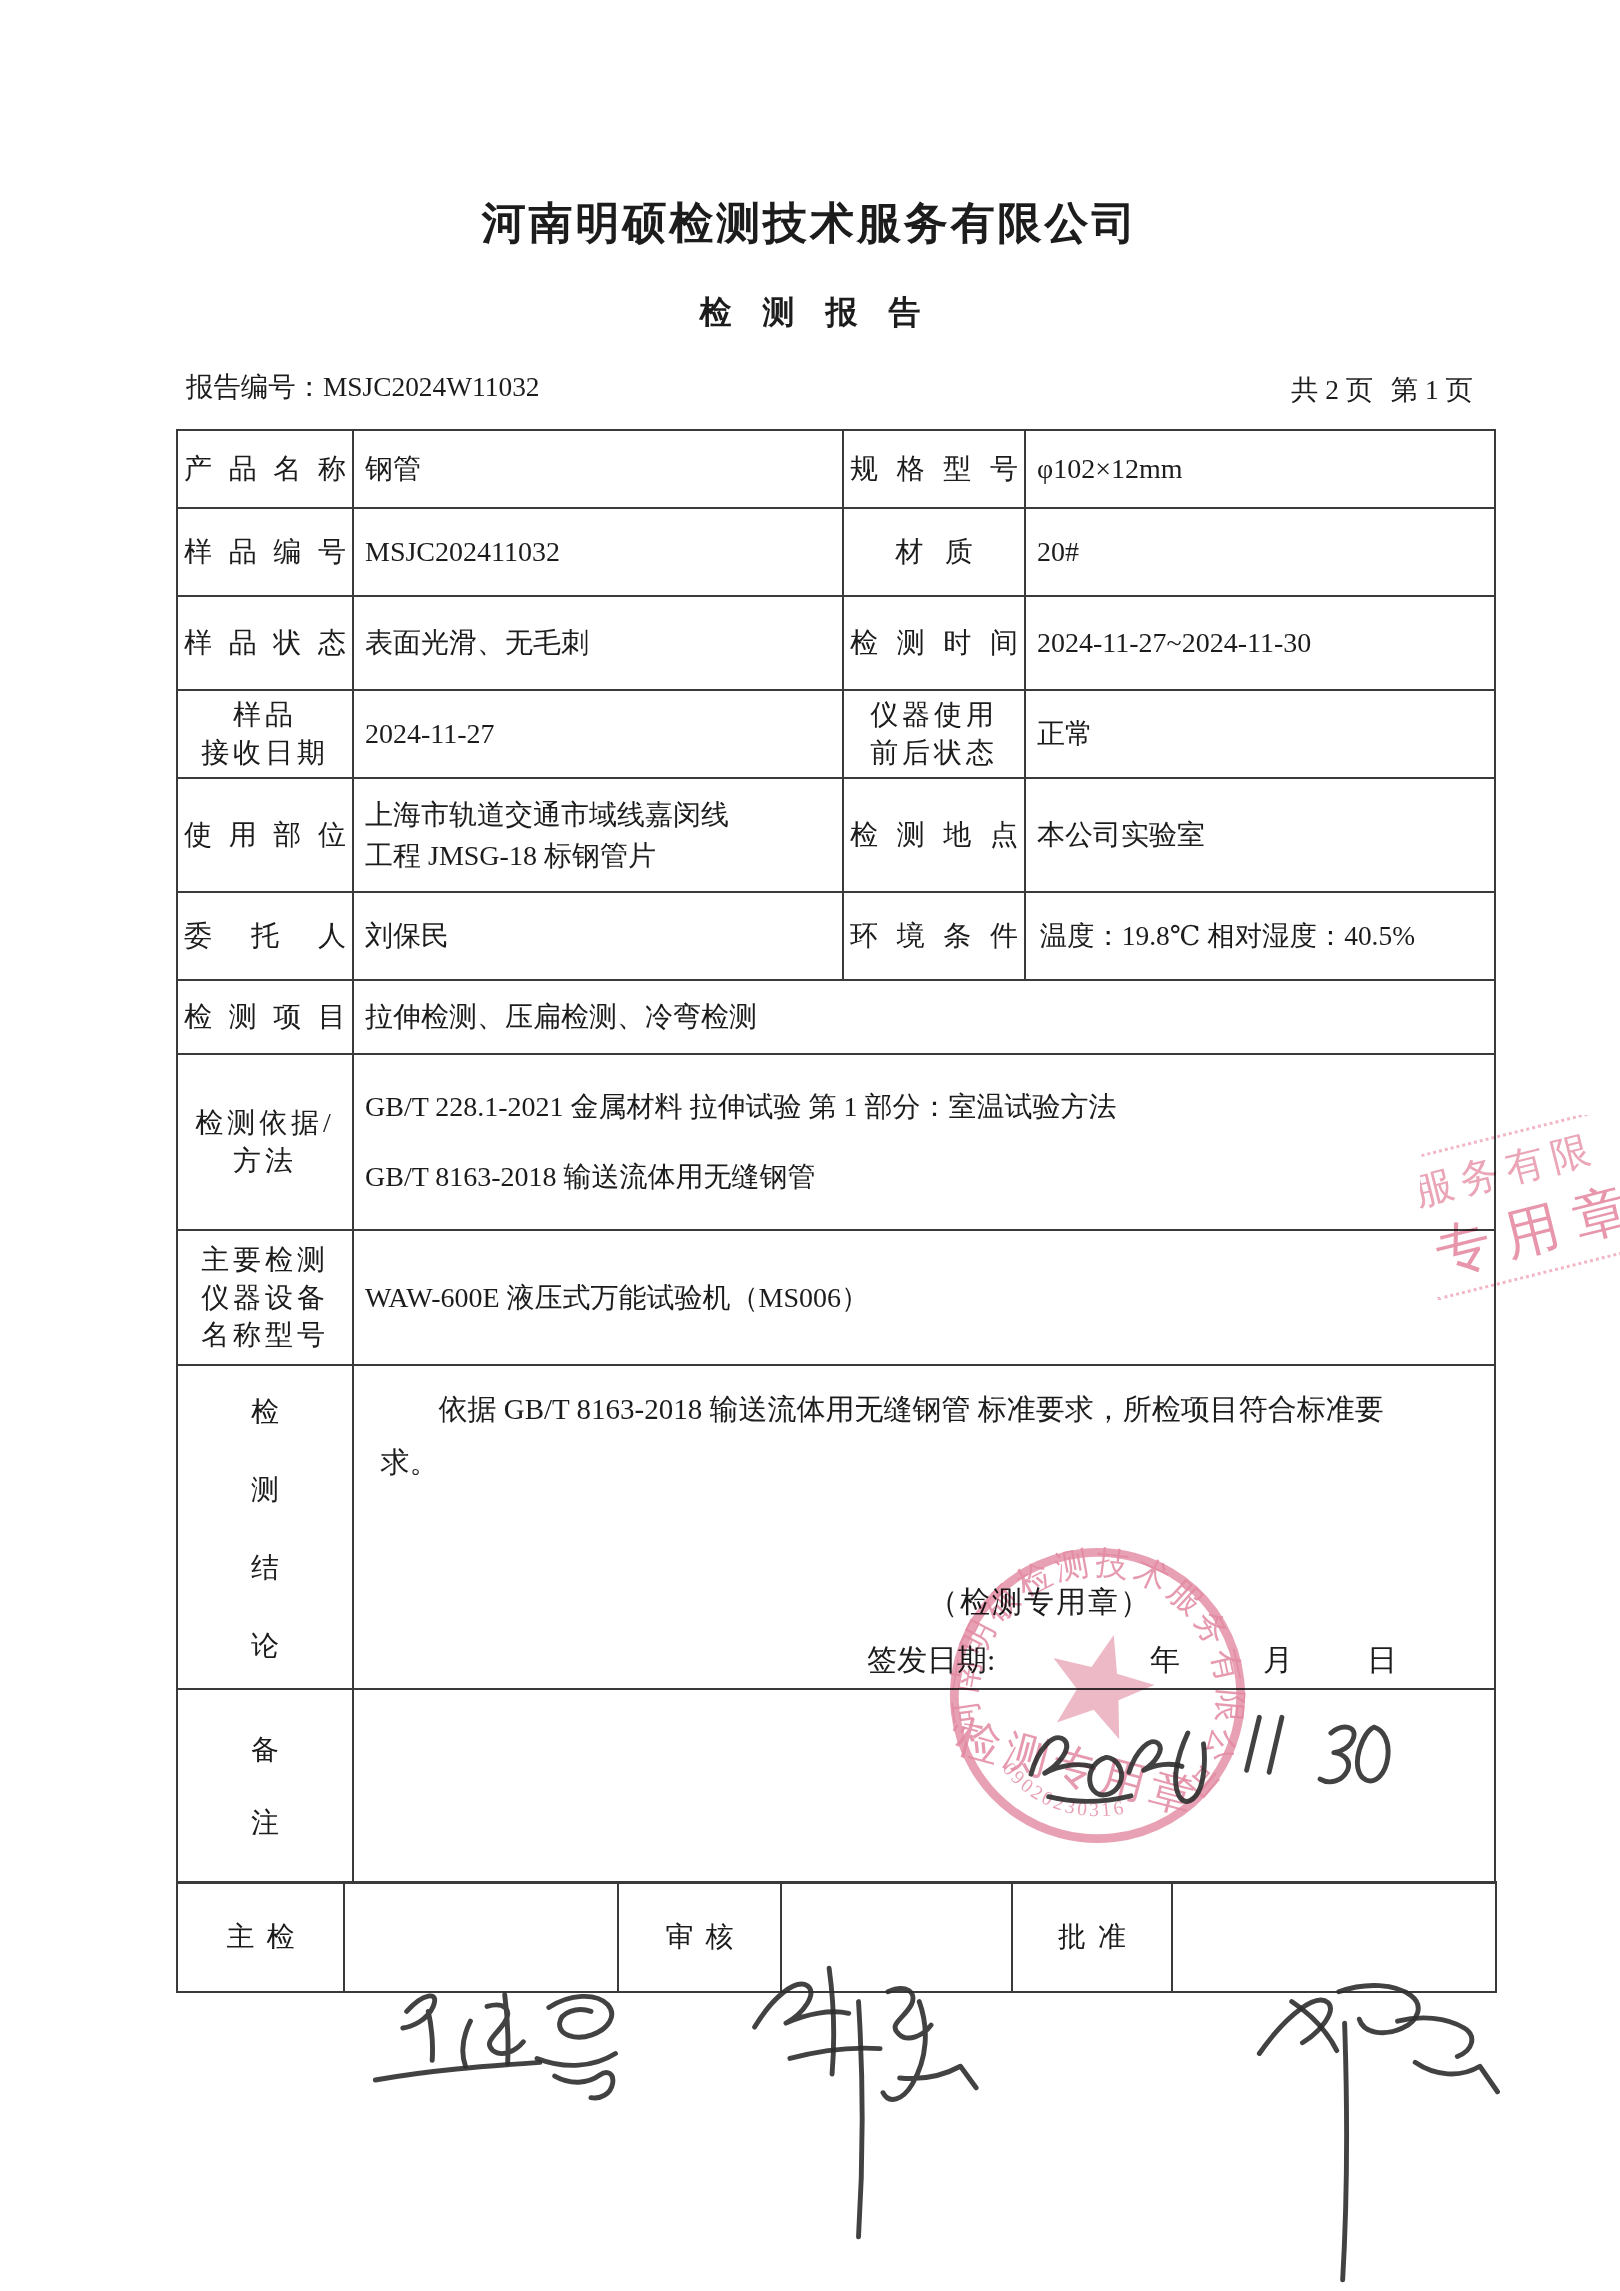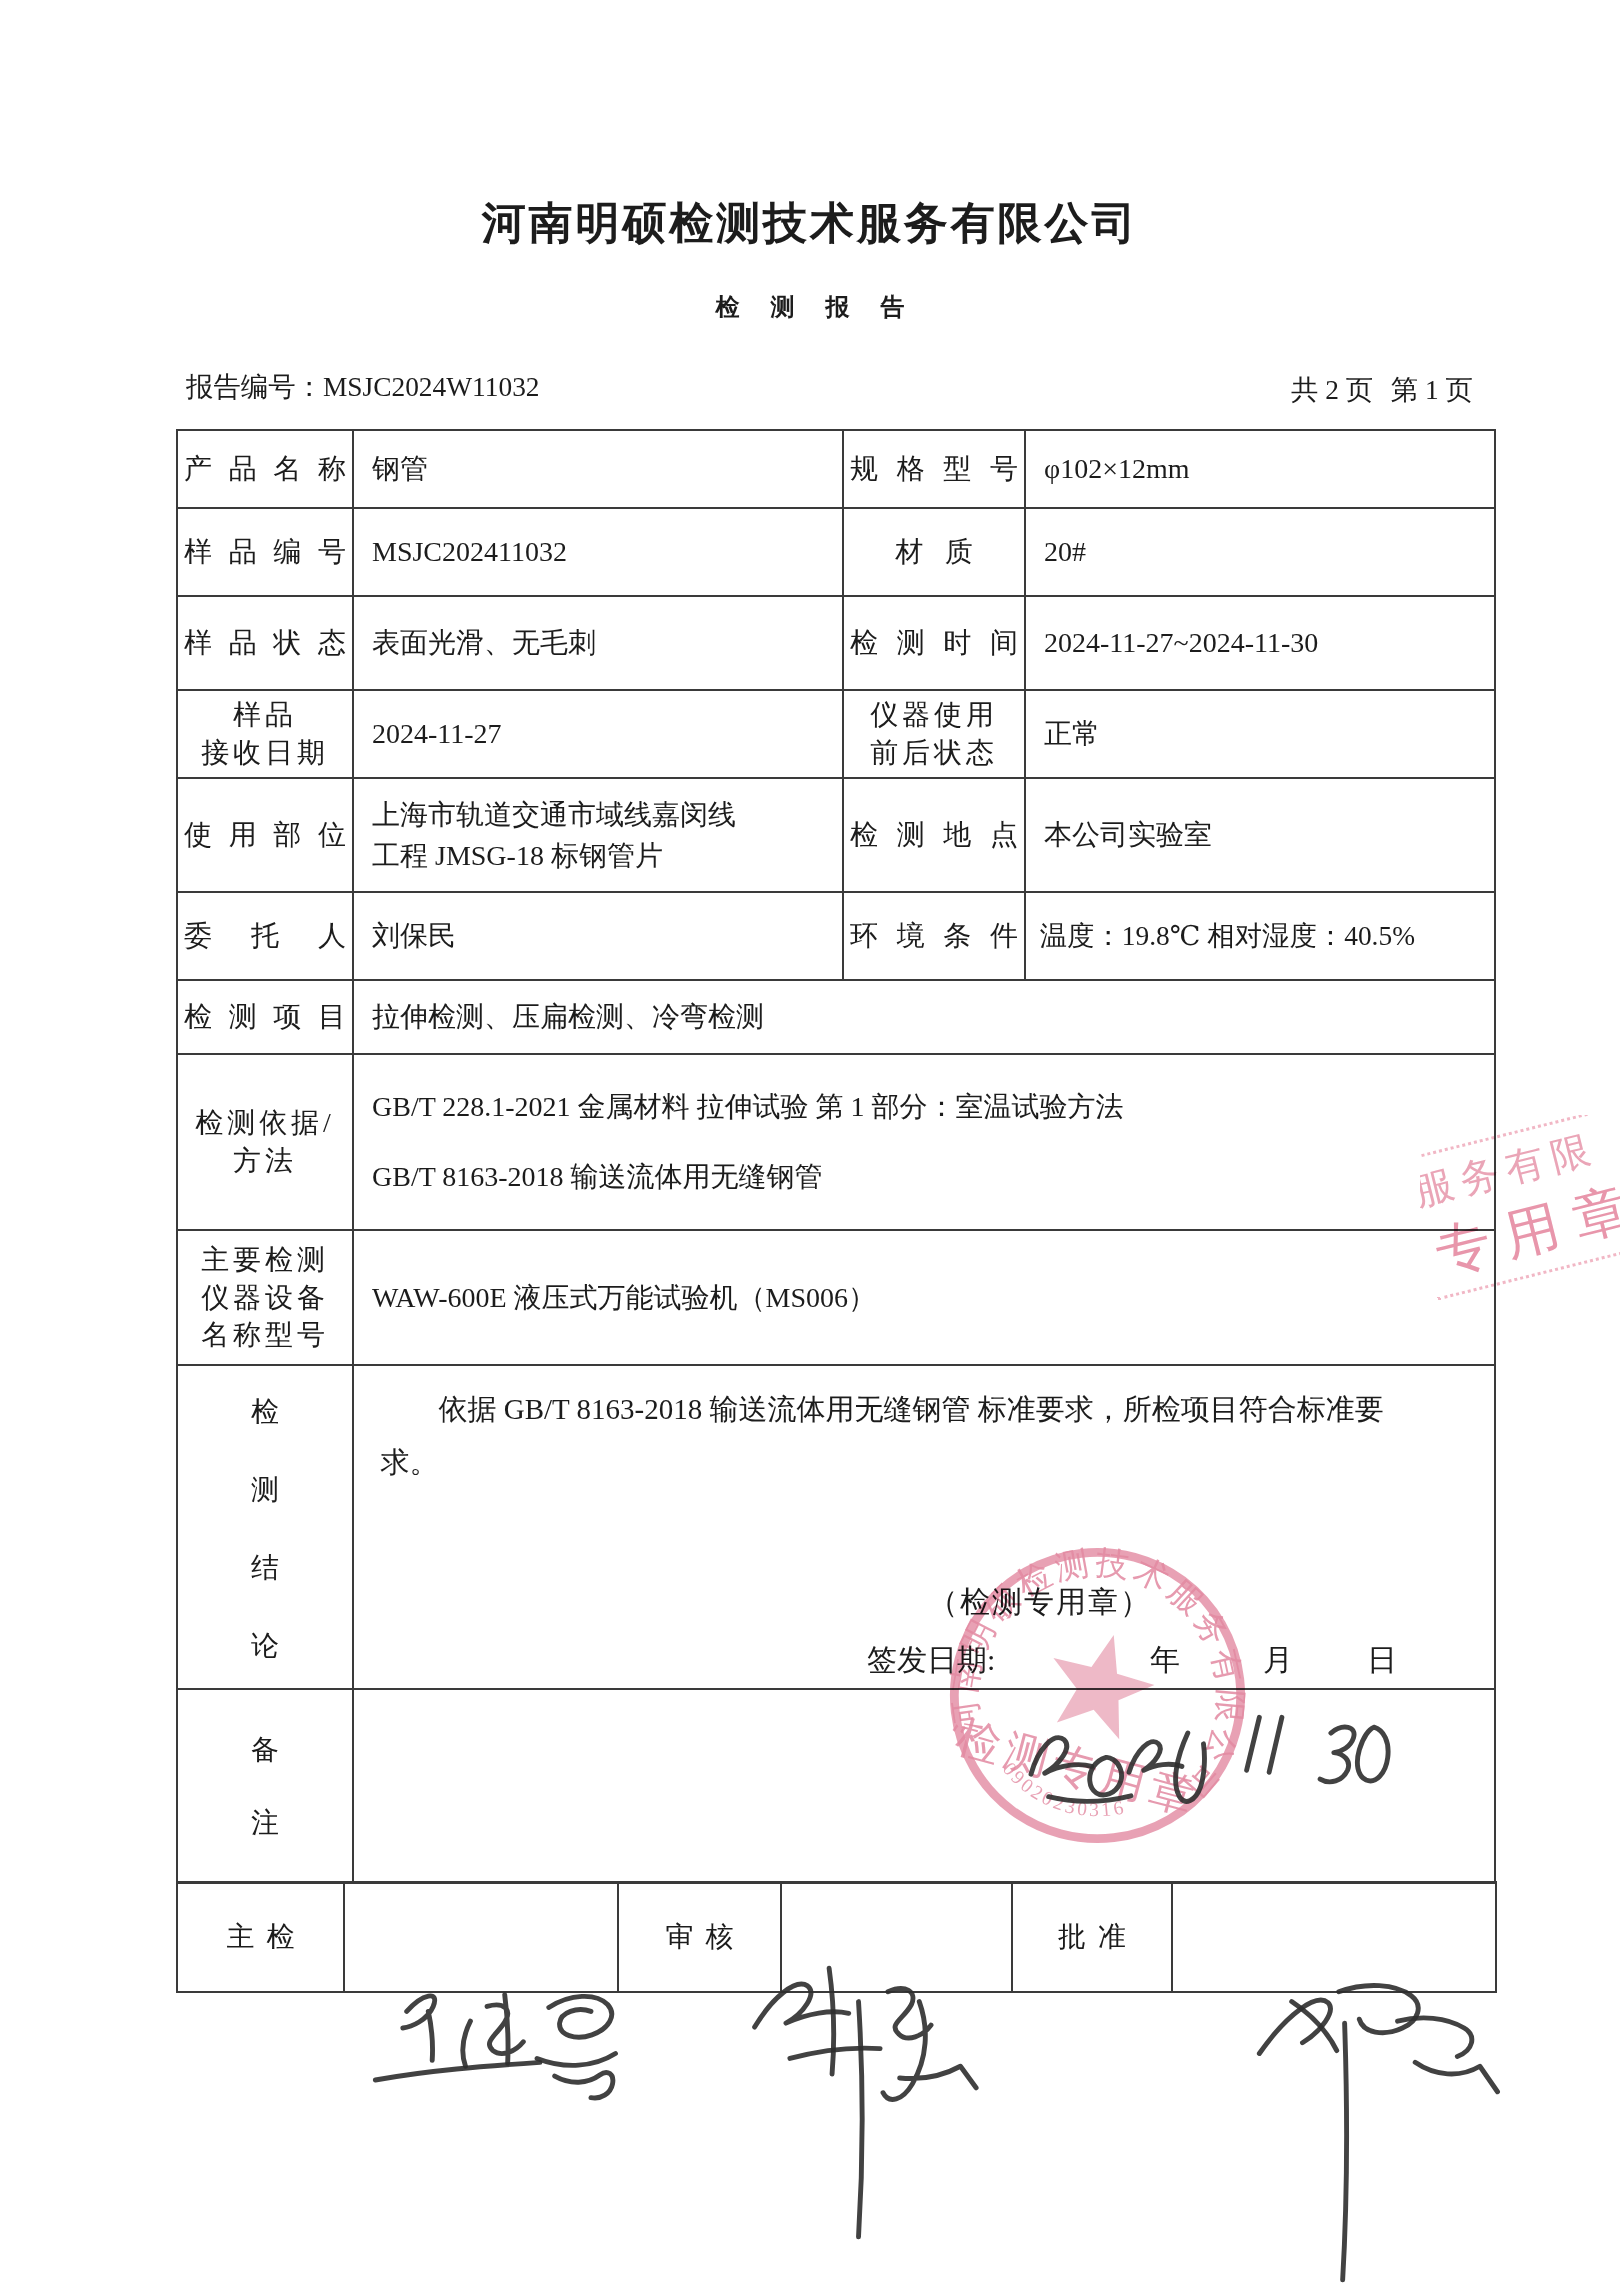--- a/index.html
+++ b/index.html
@@ -1,35 +1,35 @@
 <!DOCTYPE html>
 <html><head>
 <meta charset="utf-8">
 <style>
   html,body{margin:0;padding:0;background:#e8e8e8;}
   .page{position:relative;width:1620px;height:2292px;background:#ffffff;overflow:hidden;
         font-family:"Liberation Serif","DejaVu Serif",serif;color:#1c1c1c;margin:0 auto;}
   .company{position:absolute;top:194px;left:0;width:100%;text-align:center;
            font-size:44px;font-weight:600;letter-spacing:2.9px;}
   .doc-title{position:absolute;top:291px;left:0;width:100%;text-align:center;
-             font-size:24px;font-weight:600;letter-spacing:31px;text-indent:31px;}
+             font-size:32px;font-weight:600;letter-spacing:31px;text-indent:31px;}
   .report-no{position:absolute;top:369px;left:186px;font-size:27.4px;}
   .page-info{position:absolute;top:372px;right:147px;font-size:27.4px;}
   .page-info span{margin-left:17.6px;}
 
   .tablewrap{position:absolute;left:176px;top:429px;width:1323px;}
   table{border-collapse:collapse;table-layout:fixed;width:1319px;}
   table.main{border:2.9px solid #3a3a3a;}
   table.foot{border:2.9px solid #3a3a3a;margin-top:-2.9px;}
   td{border:2px solid #3a3a3a;font-size:28px;vertical-align:middle;
      overflow:visible;line-height:1.35;}
   td.lab{text-align:justify;text-align-last:justify;padding:0 6px;}
   td.lab.ml{text-align:center;text-align-last:center;letter-spacing:3.9px;padding:0 8px;}
   td.vert{text-align:center;text-align-last:center;padding:0;}
-  td.val{text-align:left;text-align-last:left;padding-left:18px;}
+  td.val{text-align:left;text-align-last:left;padding-left:11px;}
   .pre{white-space:pre-line;}
   .rh80{height:78px}.rh90{height:88px}.rh92{height:90px}.rh96{height:94px}
   .rh100{height:114px}.rh76{height:74px}.rh180{height:176px}.rh138{height:135px}
   .rh331{height:324px}.rh198{height:194px}.rh112{height:110px}
   td.basis-val{line-height:70px;}
   td.usepos-val{line-height:41px;}
   td.env-val{padding-left:13.7px;font-size:27.4px;}
   td.concl-label{line-height:78px;padding-top:3.9px;}
   td.remark-label{line-height:73px;}
   td.concl{position:relative;vertical-align:top;margin-left:21px;}

